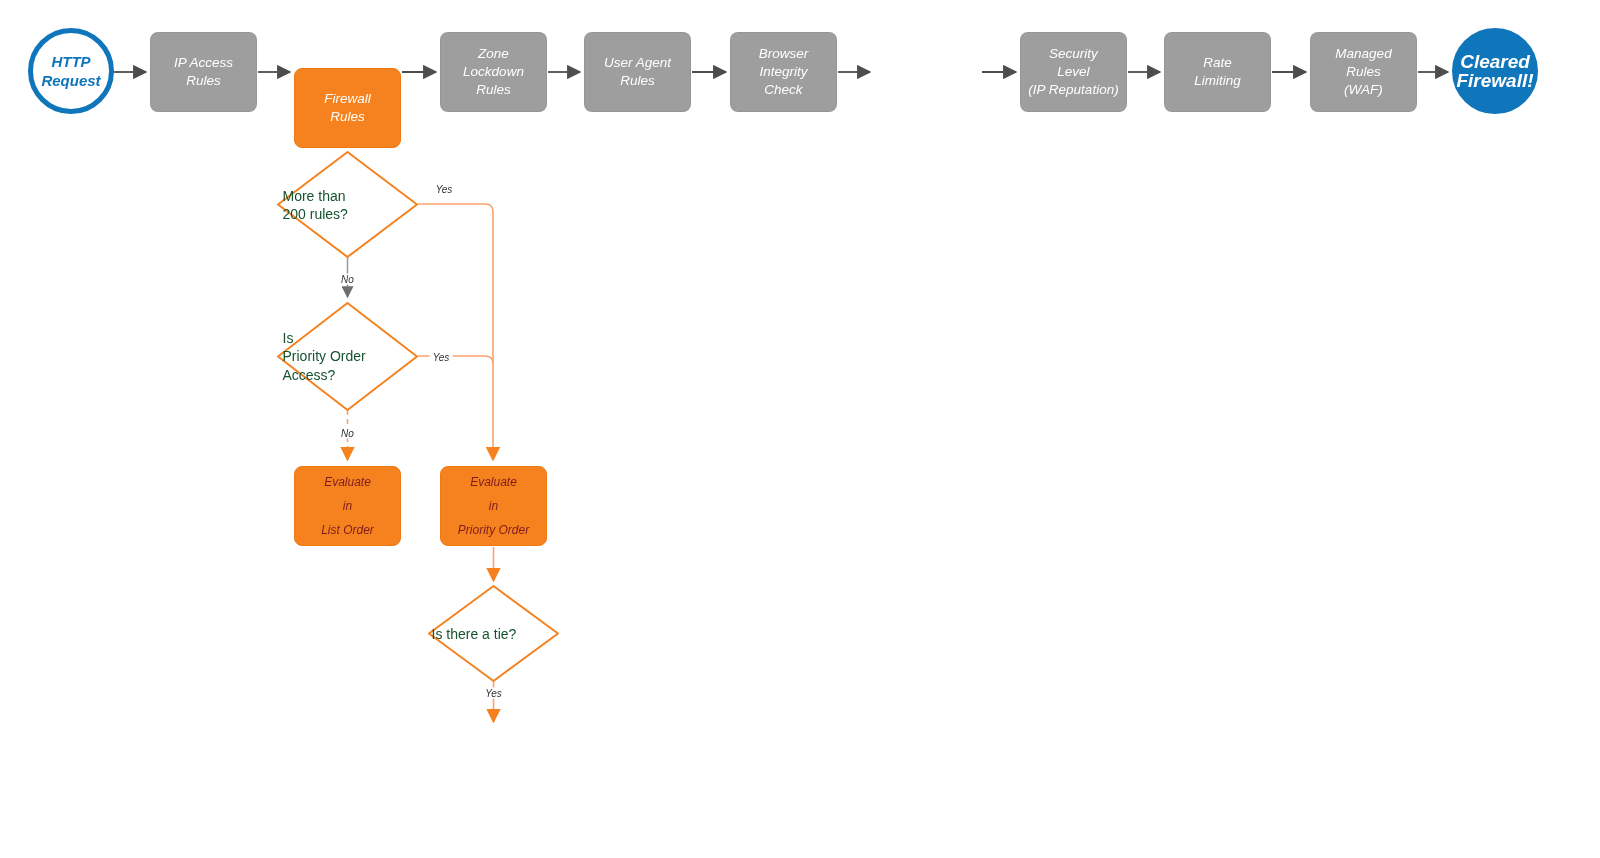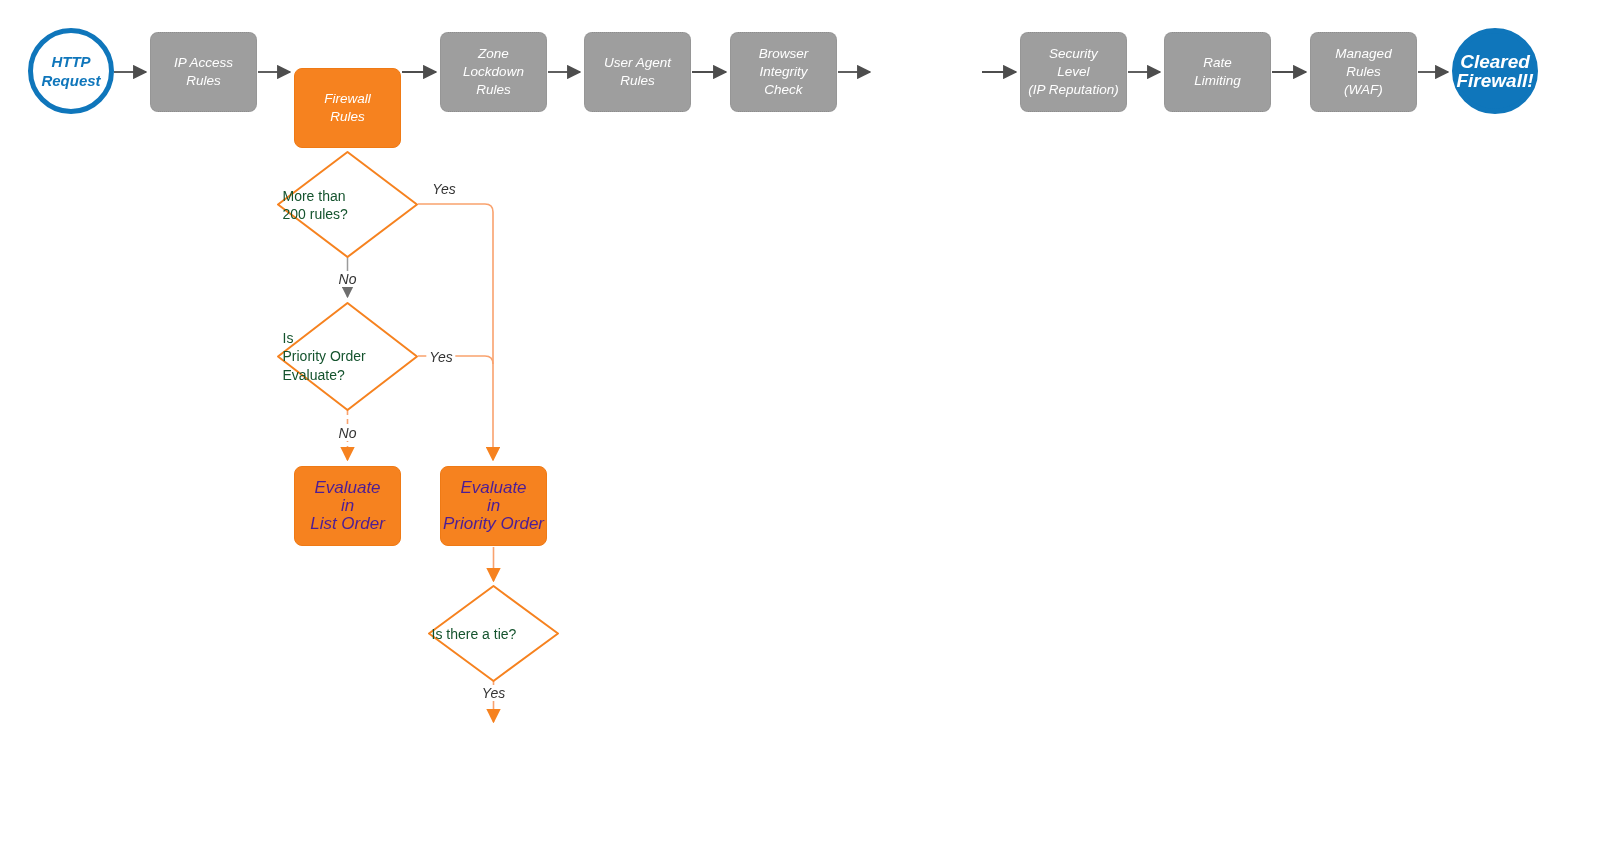--- a/index.html
+++ b/index.html
@@ -16,27 +16,27 @@
   .stage.gray{background:#9e9e9e;border:1px dotted #8d8d8d;}
   .stage.orange{background:#f6821f;border:1px solid #ef7a15;}
   
   .circle{width:86px;height:86px;top:28px;border-radius:50%;}
   .circle.start{background:#ffffff;border:5px solid #0f76bb;}
   .circle.start .label{color:#0f76bb;font-weight:bold;font-style:italic;font-size:15px;line-height:19px;}
   .circle.end{background:#0f76bb;border:5px solid #0f76bb;}
   .circle.end .label{color:#ffffff;font-weight:bold;font-style:italic;font-size:19px;line-height:19px;}
   
   .action{width:107px;height:80px;background:#f6821f;border:1px solid #ef7a15;border-radius:8px;}
-  .action .label{color:#4c1d95;font-style:italic;font-size:17px;line-height:18px;}
+  .action .label{color:#7f1d1d;font-style:italic;font-size:12px;line-height:24px;}
   
   .diamond-text{position:absolute;z-index:3;text-align:left;transform:translate(-50%,-50%);
     color:#14532d;font-size:14px;line-height:18.5px;white-space:pre-line;}
   
   .edge-label{position:absolute;z-index:3;transform:translate(-50%,-50%);
-    color:#333333;font-style:italic;font-size:14px;background:#ffffff;padding:0 3px;text-align:center;}
+    color:#333333;font-style:italic;font-size:10px;background:#ffffff;padding:0 3px;text-align:center;}
 </style>
 </head>
 <body>
 
 <div id="stage-area">
 
   <svg class="wires" width="1600" height="858" viewBox="0 0 1600 858">
     <defs>
       <marker id="ah-dark" viewBox="0 0 10 10" refX="9" refY="5" markerWidth="8" markerHeight="8" orient="auto-start-reverse">
         <path d="M0,0 L10,5 L0,10 z" fill="#4d4d4d"></path>
@@ -119,21 +119,21 @@
 
   <div class="node circle end" style="left:1452px;">
     <div class="label">Cleared
 Firewall!</div>
   </div>
 
   <div class="diamond-text" style="left:347.5px;top:204.5px;width:130px;">More than
 200 rules?</div>
   <div class="diamond-text" style="left:347.5px;top:356.5px;width:130px;">Is
 Priority Order
-Evaluate?</div>
+Access?</div>
   <div class="diamond-text" style="left:493.5px;top:633.5px;width:124px;">Is there a tie?</div>
 
   <div class="edge-label" style="left:444px;top:189px;background:transparent;">Yes</div>
   <div class="edge-label" style="left:347.5px;top:279px;">No</div>
   <div class="edge-label" style="left:441px;top:356.5px;">Yes</div>
   <div class="edge-label" style="left:347.5px;top:433px;">No</div>
   <div class="edge-label" style="left:493.5px;top:693px;">Yes</div>
 
   <div class="node action" style="left:294px;top:466px;">
     <div class="label">Evaluate

